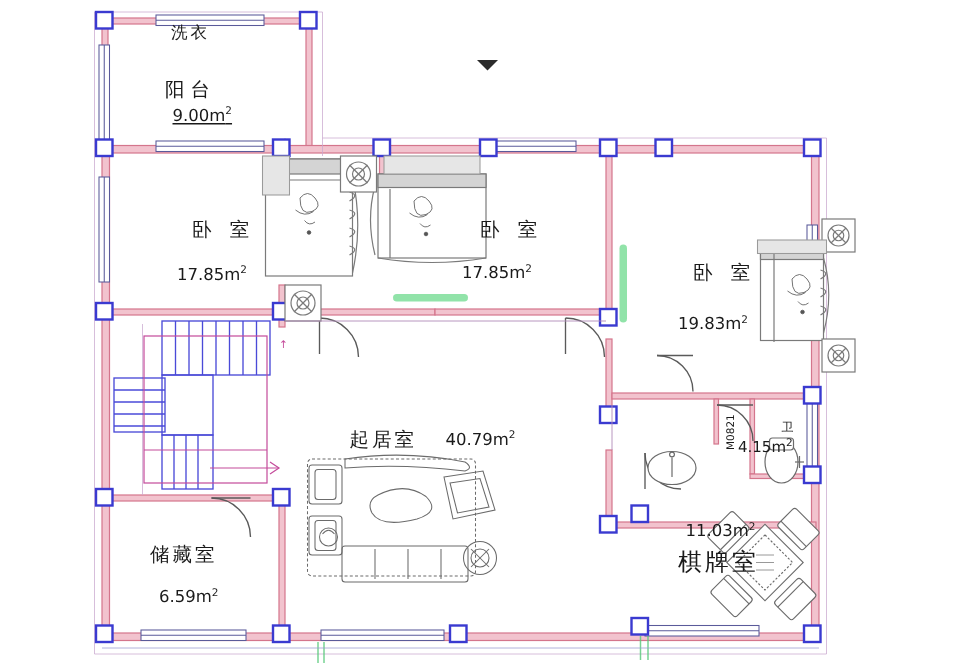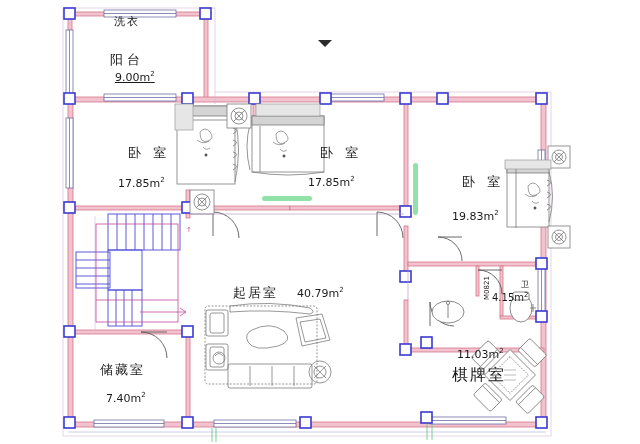--- a/index.html
+++ b/index.html
@@ -458,21 +458,21 @@
   <div class="room-label" style="left:320px; top:144px;">卧 室</div>
   <div class="room-area" style="left:308px; top:175px;"><span>17.85m</span><sup>2</sup></div>
 
   <div class="room-label" style="left:462px; top:173px;">卧 室</div>
   <div class="room-area" style="left:452px; top:209px;"><span>19.83m</span><sup>2</sup></div>
 
   <div class="room-label tight" style="left:233px; top:284px;">起居室</div>
   <div class="room-area" style="left:297px; top:286px;"><span>40.79m</span><sup>2</sup></div>
 
   <div class="room-label tight" style="left:100px; top:361px;">储藏室</div>
-  <div class="room-area" style="left:106px; top:391px;"><span>7.40m</span><sup>2</sup></div>
+  <div class="room-area" style="left:106px; top:391px;"><span>6.59m</span><sup>2</sup></div>
 
   <div class="room-label tiny-label" style="left:521px; top:279px;">卫</div>
   <div class="room-area" style="left:492px; top:291px; font-size:10px;"><span>4.15m</span><sup>2</sup></div>
 
   <div class="room-label tight" style="left:452px; top:365px; font-size:16px;">棋牌室</div>
   <div class="room-area" style="left:457px; top:347px;"><span>11.03m</span><sup>2</sup></div>
 
   <div class="door-code" style="left:483px; top:300px;">M0821</div>
 
 </div>

